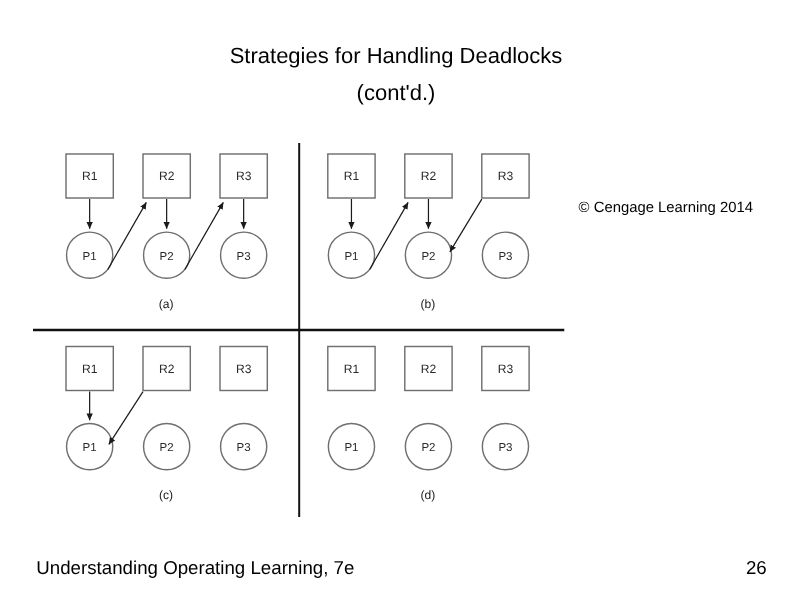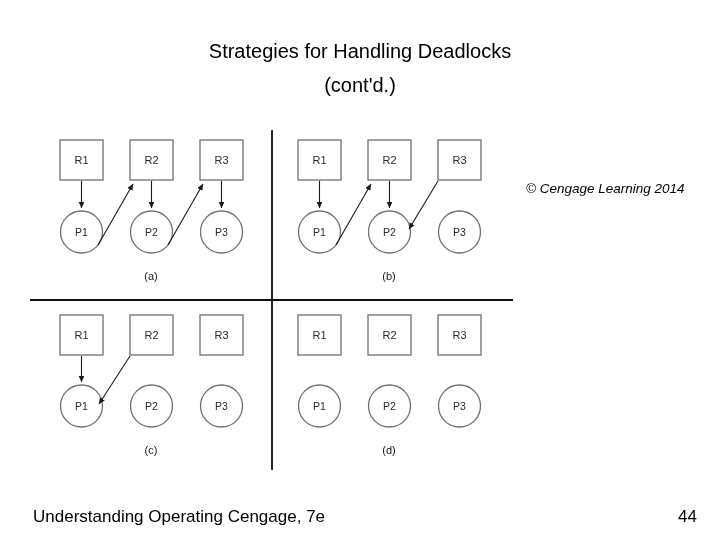--- a/index.html
+++ b/index.html
@@ -53,21 +53,20 @@
   #caption-body {
     font-size: 14.5px;
     line-height: 19px;
     font-weight: bold;
     color: #000000;
     white-space: pre-line;
   }
   #caption-credit {
     font-size: 13.5px;
     line-height: 17px;
-    font-style: italic;
     font-weight: normal;
     color: #000000;
     white-space: pre-line;
   }
 
   
   #footer-title {
     position: absolute;
     left: 33px;
     top: 507px;
@@ -206,14 +205,14 @@
 
       <text x="389" y="336" text-anchor="middle" font-family="'Liberation Sans', sans-serif" font-size="11" fill="#1a1a1a">(d)</text>
     </g>
   </svg>
 </div>
 
 <div id="caption-block">
   <div id="caption-credit">© Cengage Learning 2014</div>
 </div>
 
-<div id="footer-title">Understanding Operating Cengage, 7e</div>
-<div id="footer-page">44</div>
+<div id="footer-title">Understanding Operating Learning, 7e</div>
+<div id="footer-page">26</div>
 
 </body></html>

